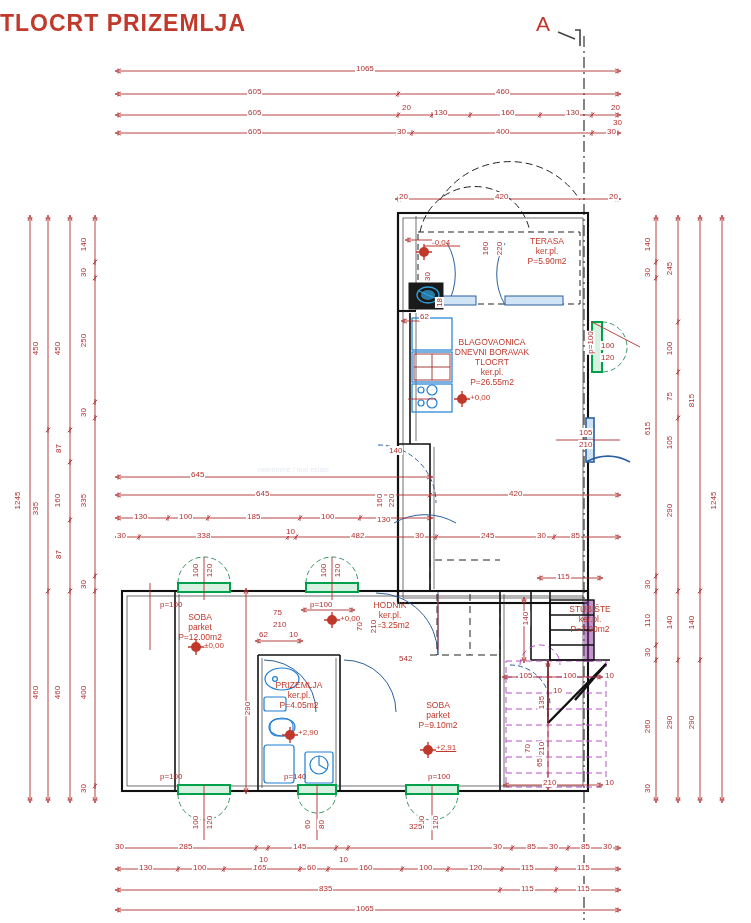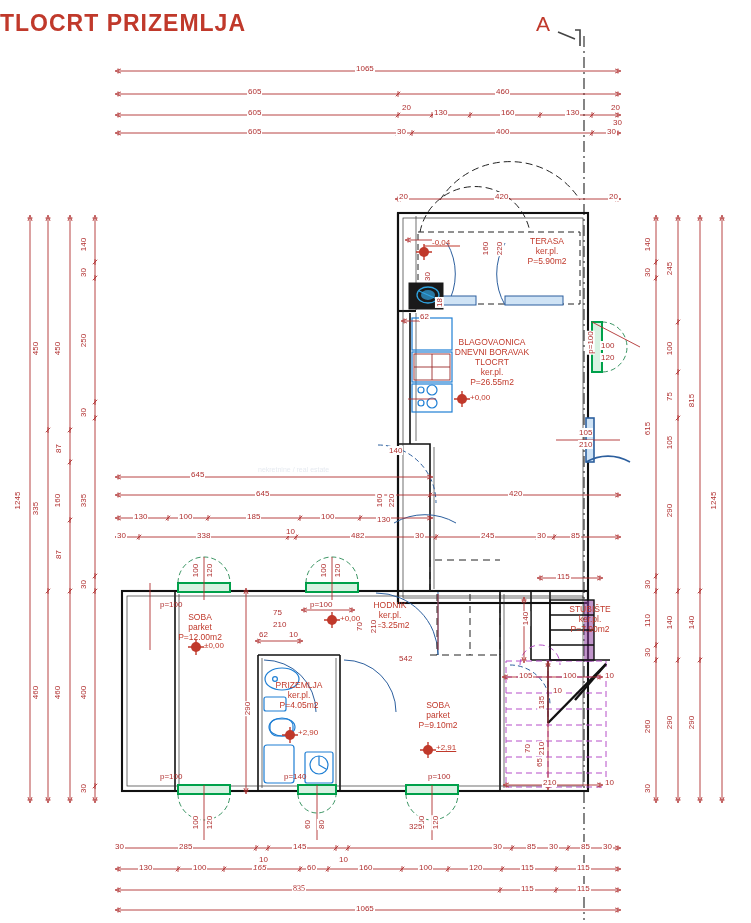--- a/index.html
+++ b/index.html
@@ -495,21 +495,21 @@
   <div class="dim" style="left:138px;top:863px;">130</div>
   <div class="dim" style="left:192px;top:863px;">100</div>
   <div class="dim" style="left:252px;top:863px;font-style:italic;">165</div>
   <div class="dim" style="left:306px;top:863px;">60</div>
   <div class="dim" style="left:358px;top:863px;">160</div>
   <div class="dim" style="left:418px;top:863px;">100</div>
   <div class="dim" style="left:468px;top:863px;">120</div>
   <div class="dim" style="left:520px;top:863px;">115</div>
   <div class="dim" style="left:576px;top:863px;">115</div>
 
-  <div class="dim" style="left:292px;top:884px;font-family:Liberation Serif, serif;">835</div>
+  <div class="dim" style="left:318px;top:884px;">835</div>
   <div class="dim" style="left:520px;top:884px;">115</div>
   <div class="dim" style="left:576px;top:884px;">115</div>
   <div class="dim" style="left:355px;top:904px;">1065</div>
 
   <div class="dimv" style="left:8px;top:496px;">1245</div>
   <div class="dimv" style="left:28px;top:344px;">450</div>
   <div class="dimv" style="left:28px;top:504px;">335</div>
   <div class="dimv" style="left:28px;top:688px;">460</div>
   <div class="dimv" style="left:50px;top:344px;">450</div>
   <div class="dimv" style="left:53px;top:444px;">87</div>

